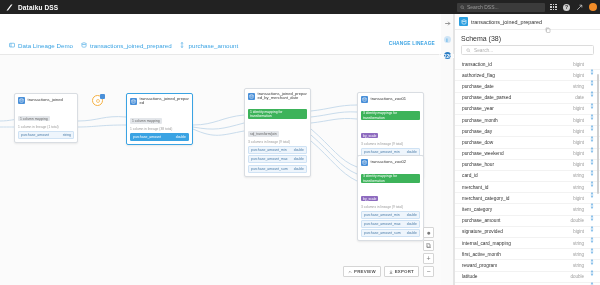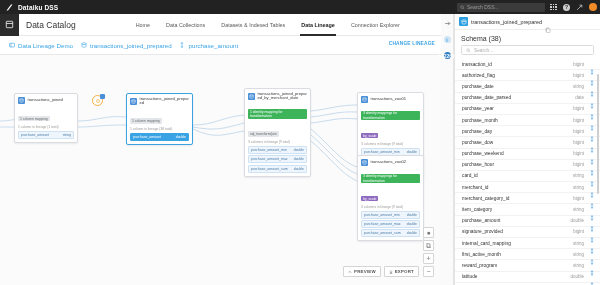--- a/index.html
+++ b/index.html
@@ -224,36 +224,20 @@
         <svg width="7" height="7" viewBox="0 0 12 12">
             <path d="M2 10 L10 2 M6 2 L10 2 L10 6" stroke="#cfcfcf" stroke-width="1.3" fill="none"></path>
           </svg>
       </div>
       <div class="mini-ic">
           <span class="avatar-ic"></span>
         </div>
     </div>
   </div>
 
-  <div class="header">
-    <div class="header-icon-box">
-      <svg width="9" height="9" viewBox="0 0 14 14">
-        <rect x="2" y="2" width="10" height="10" rx="1" fill="none" stroke="#ffffff" stroke-width="1.2"></rect>
-        <line x1="2" y1="5.5" x2="12" y2="5.5" stroke="#ffffff" stroke-width="1.2"></line>
-      </svg>
-    </div>
-    <div class="catalog-title">Data Catalog</div>
-    <div class="navtabs">
-      <div class="navtab">Home</div>
-      <div class="navtab">Data Collections</div>
-      <div class="navtab">Datasets &amp; Indexed Tables</div>
-      <div class="navtab active">Data Lineage</div>
-      <div class="navtab">Connection Explorer</div>
-    </div>
-  </div>
 
   <div class="crumbrow">
     <div class="crumb">
       <span class="crumb-ic">
         <svg width="6" height="6" viewBox="0 0 12 12">
             <rect x="1" y="2.5" width="10" height="7.5" rx="1" fill="none" stroke="#3aa3e3" stroke-width="1.2"></rect>
             <line x1="4" y1="2.5" x2="4" y2="10" stroke="#3aa3e3" stroke-width="1.2"></line>
           </svg>
       </span>
       <span class="crumb-text">Data Lineage Demo</span>

